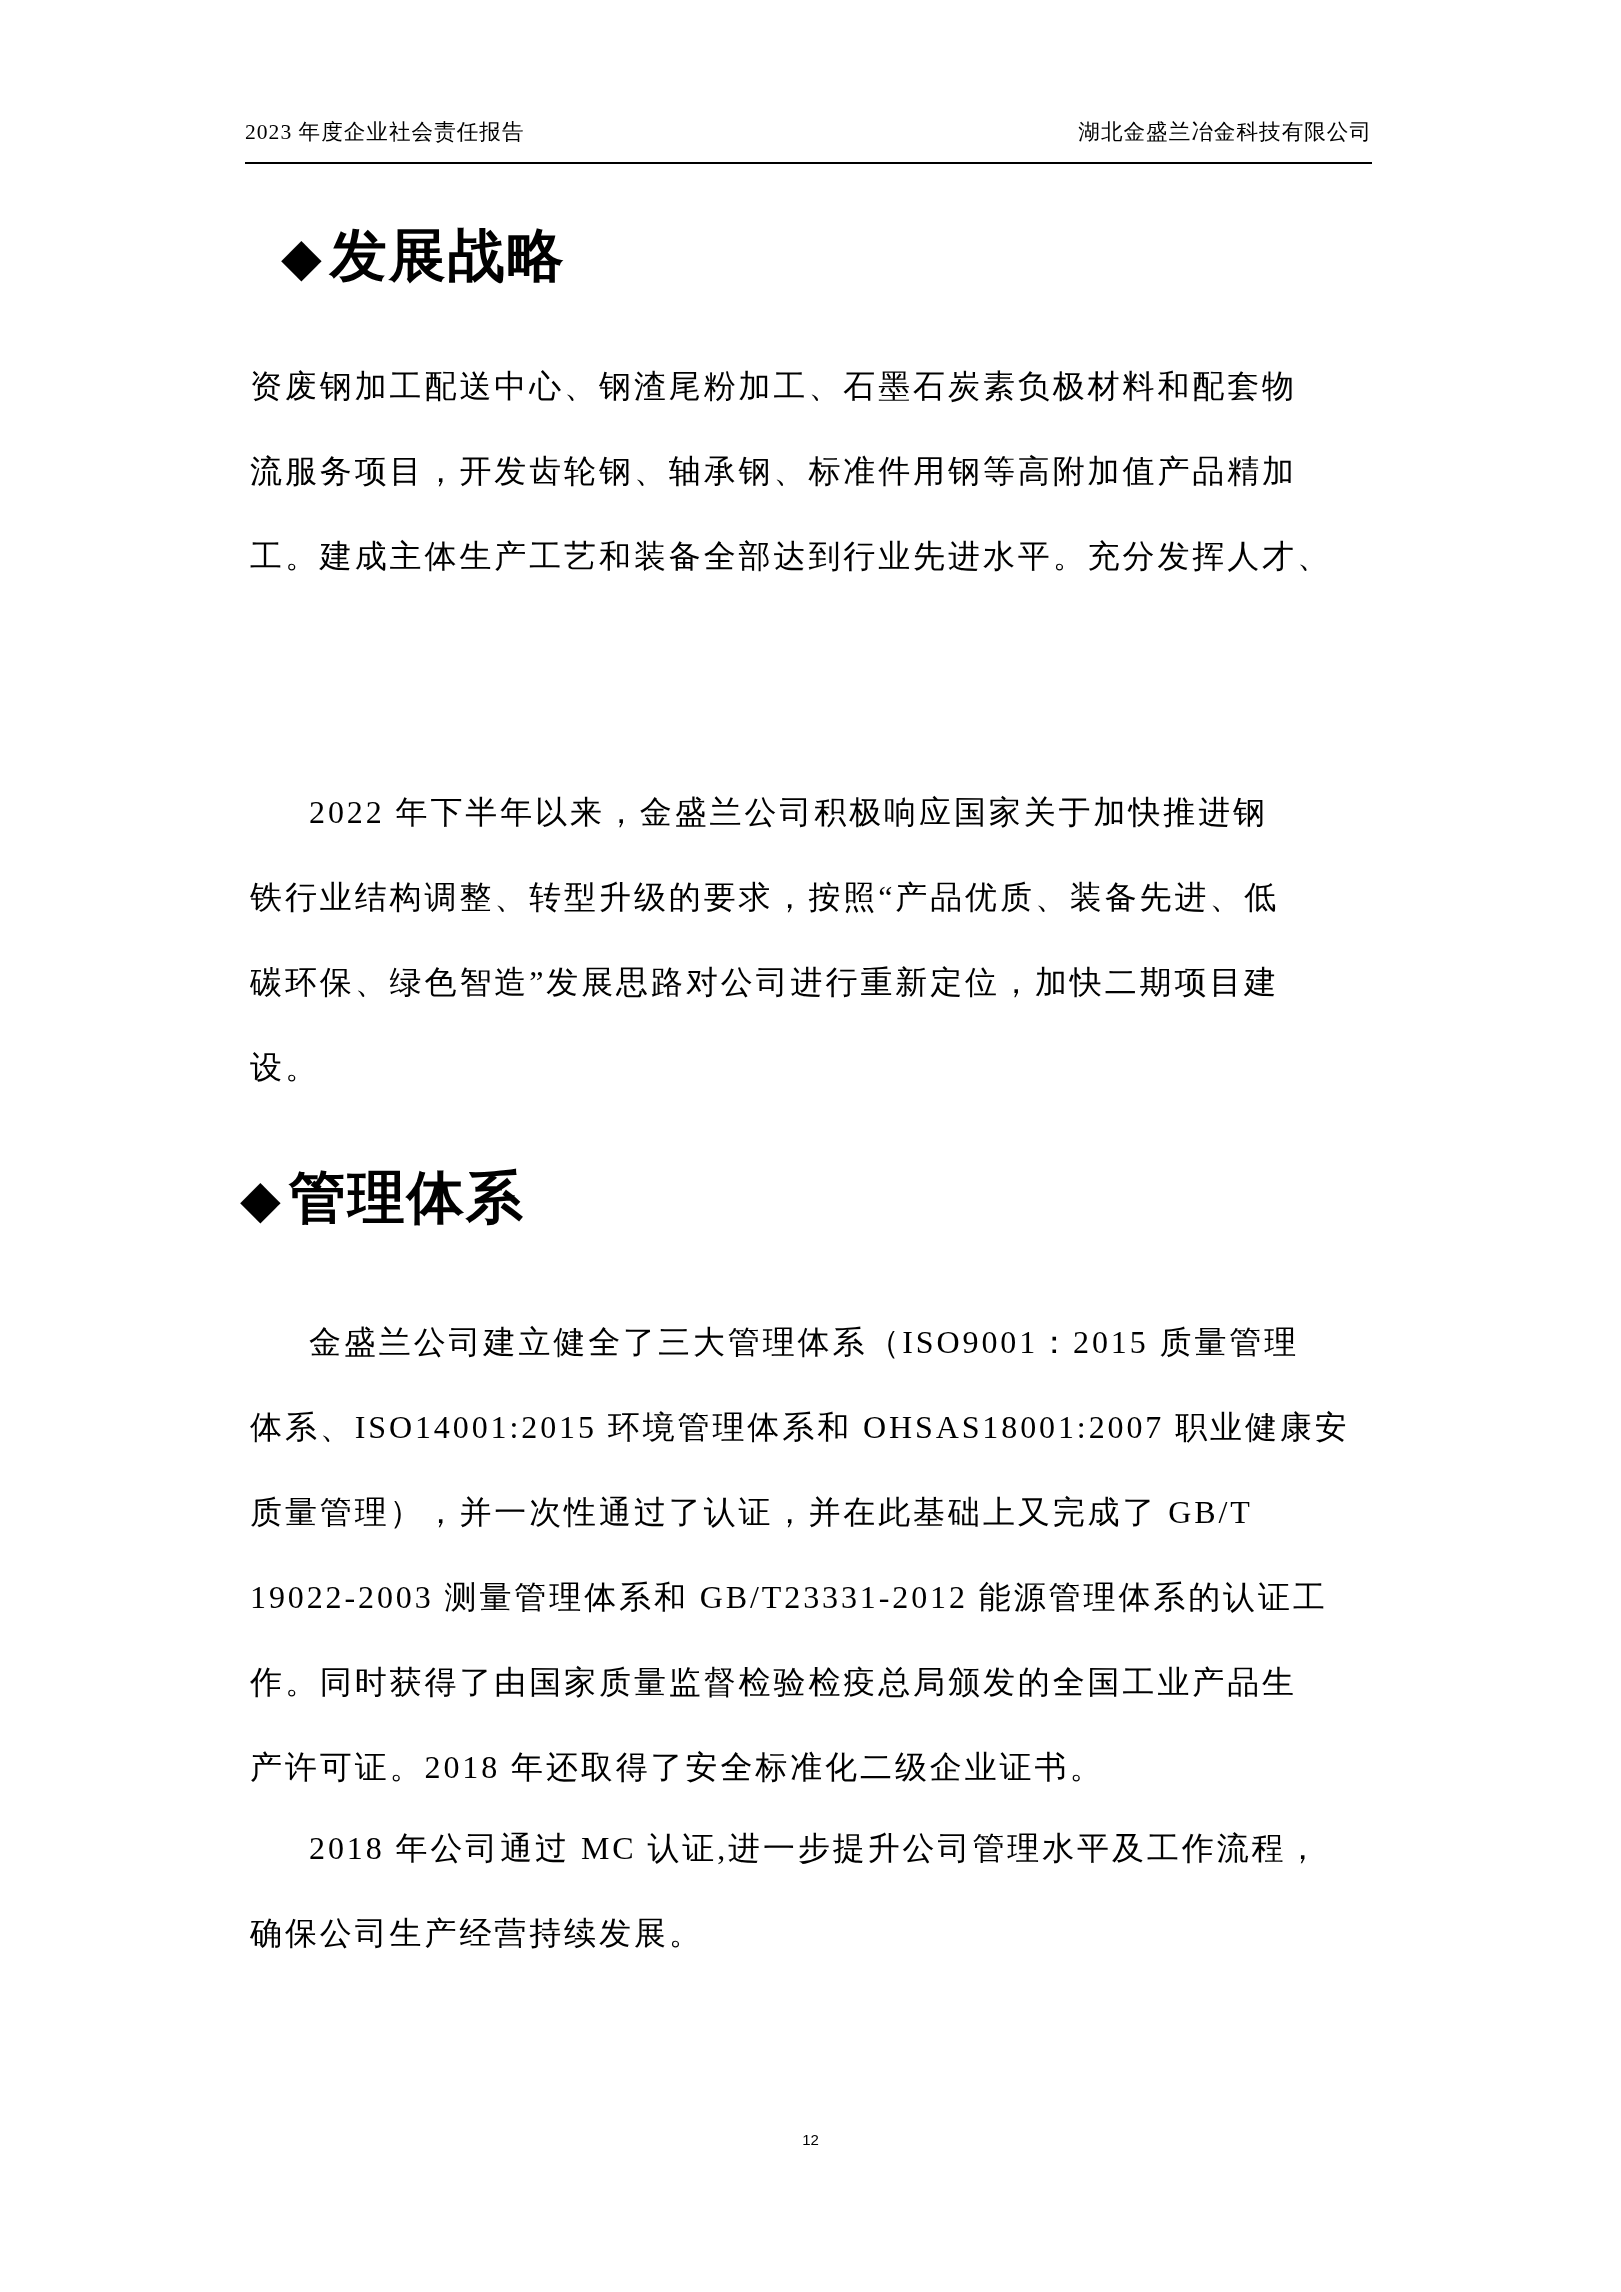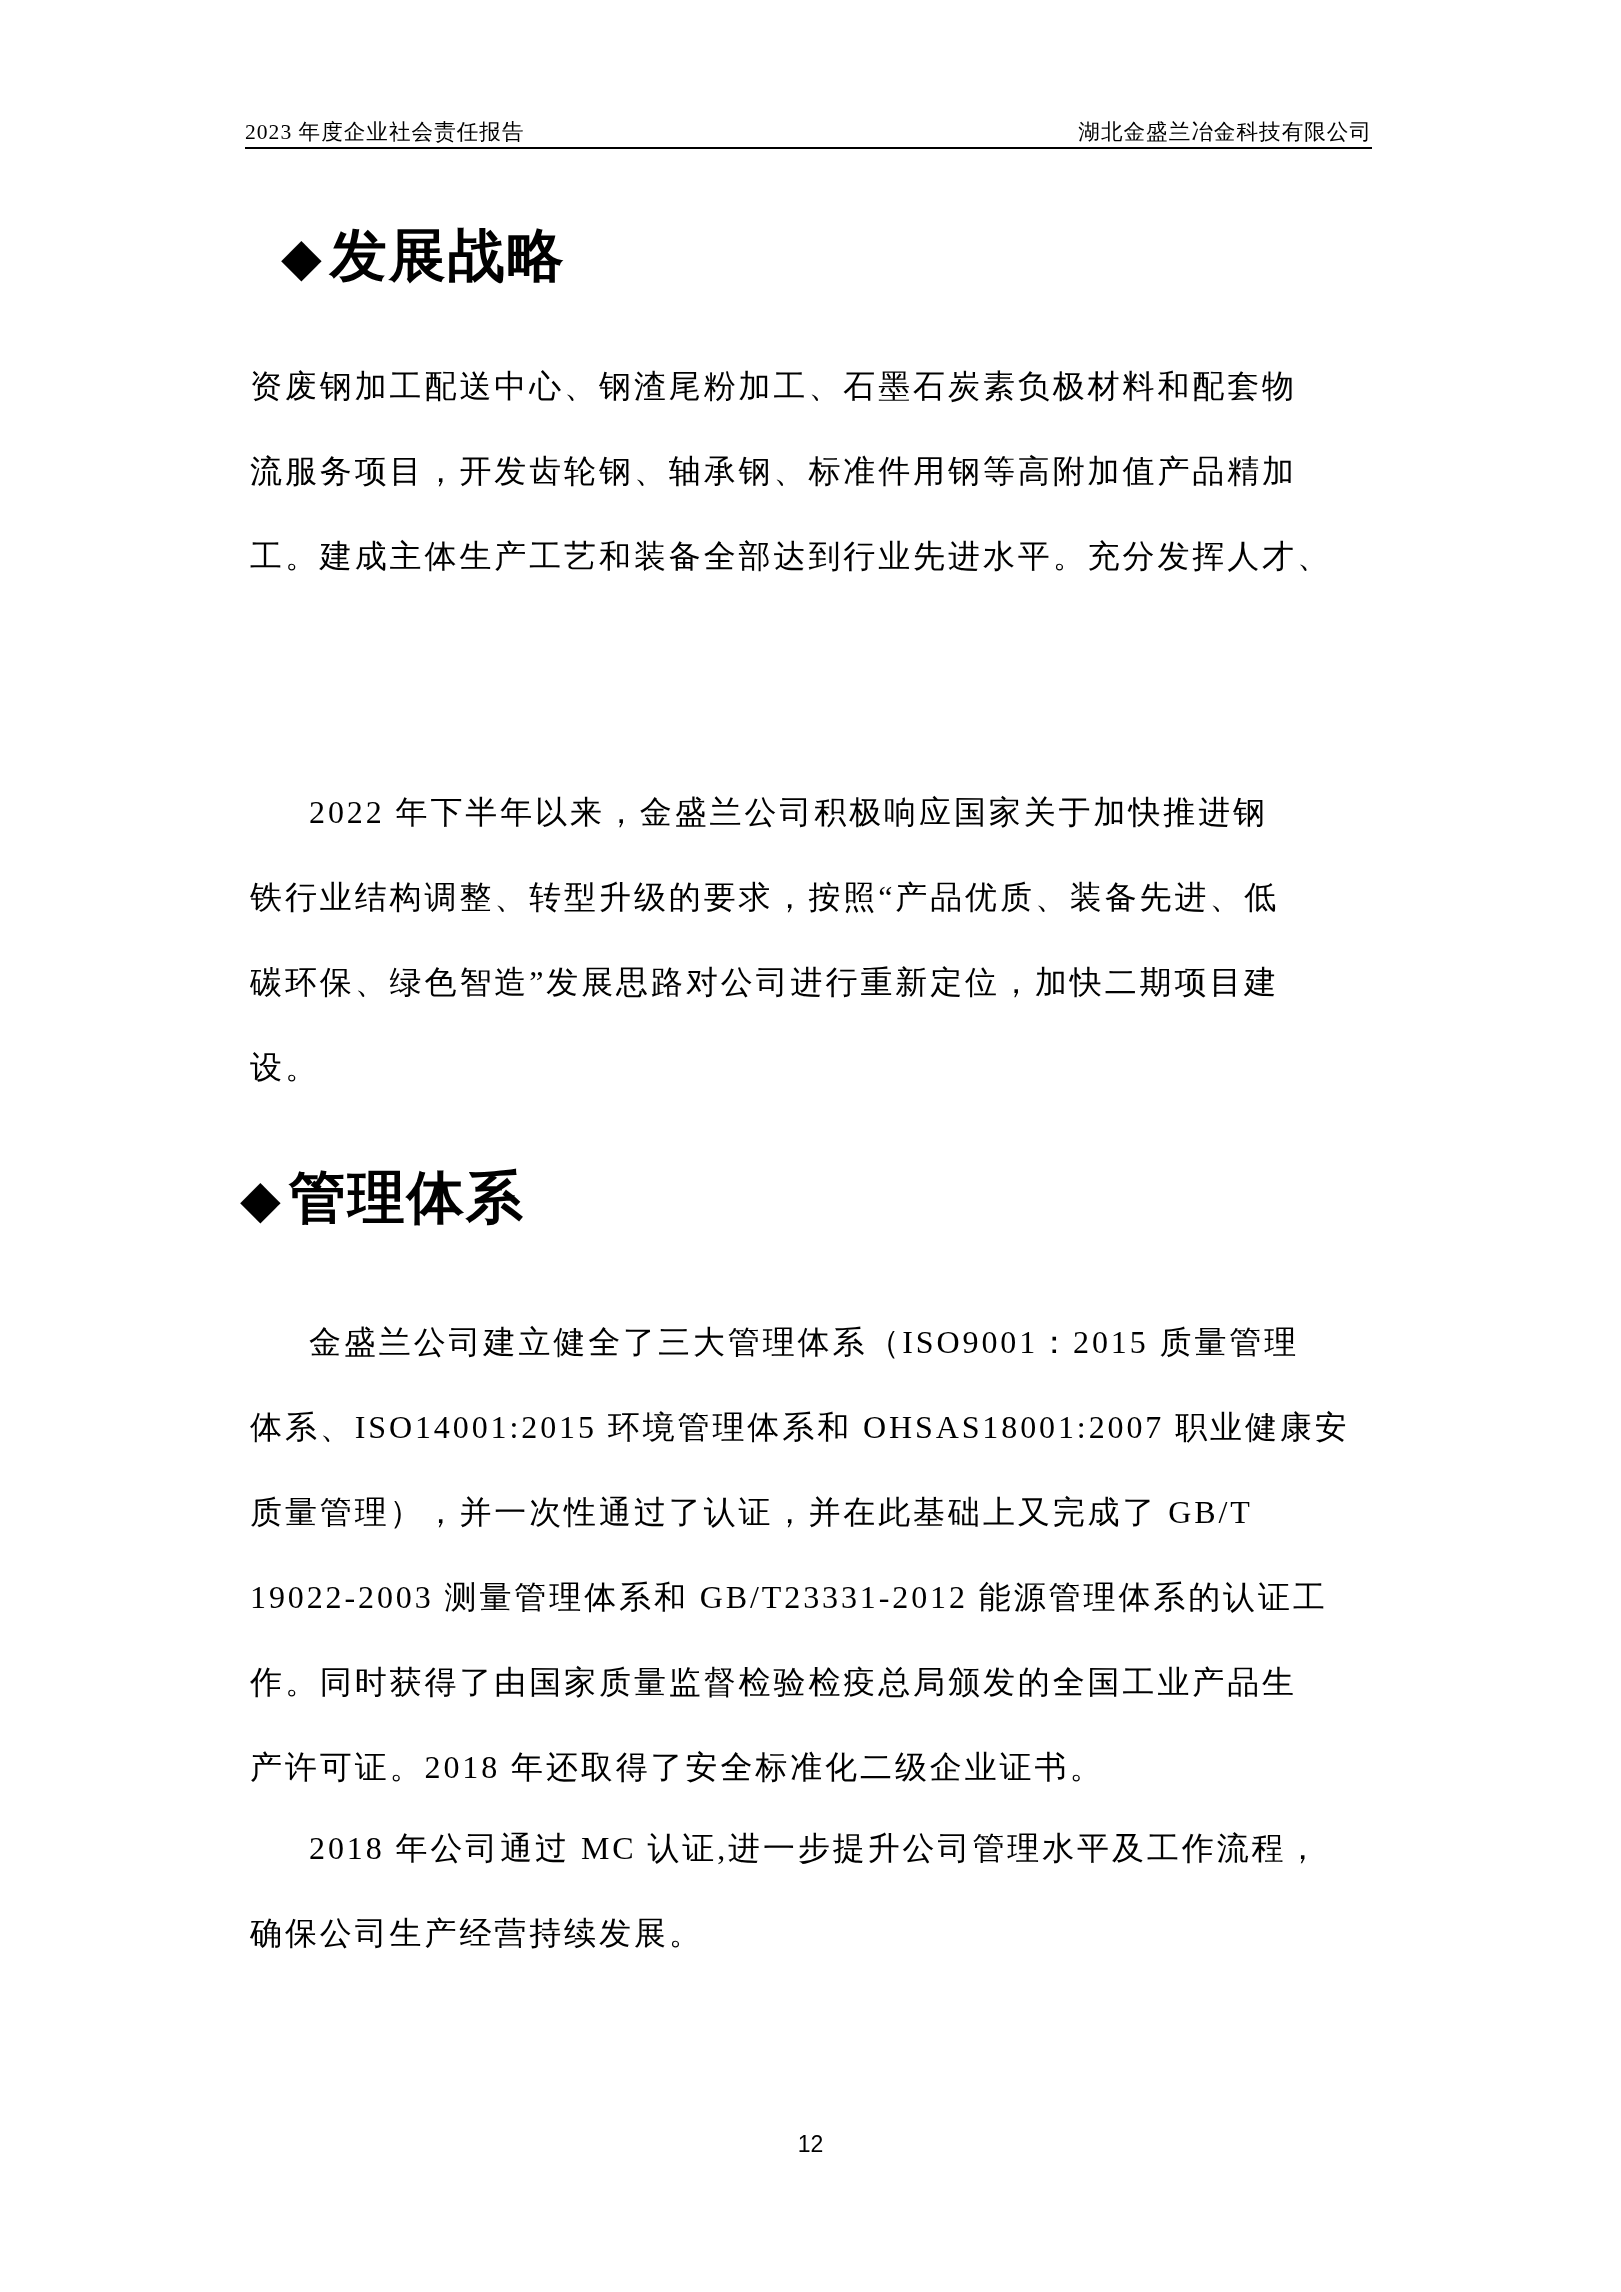--- a/index.html
+++ b/index.html
@@ -19,21 +19,21 @@
   .hdr {
     position: absolute;
     left: 245px;
     top: 117px;
     width: 1127px;
     display: flex;
     justify-content: space-between;
     align-items: flex-end;
     font-size: 21.6px;
     letter-spacing: 1px;
-    padding-bottom: 1px;
+    padding-bottom: 16px;
     border-bottom: 2.9px solid #000000;
   }
   .sec-title {
     position: absolute;
     margin: 0;
     font-family: "DejaVu Sans", "Liberation Sans", sans-serif;
     font-weight: 900;
     font-size: 57px;
     line-height: 67px;
     letter-spacing: 2px;
@@ -59,21 +59,21 @@
   #para-3 { top: 1300px; }
   #para-4 { top: 1806px; }
   .line { height: 85px; }
   .indent { text-indent: 59px; }
   .pagenum {
     position: absolute;
     top: 2131px;
     left: 0;
     width: 1621px;
     text-align: center;
-    font-size: 23px;
+    font-size: 15px;
     font-family: "Liberation Sans", "DejaVu Sans", sans-serif;
   }
 </style>
 </head>
 <body>
 
 <div class="page">
 
   <div class="hdr">
     <span>2023 年度企业社会责任报告</span>

